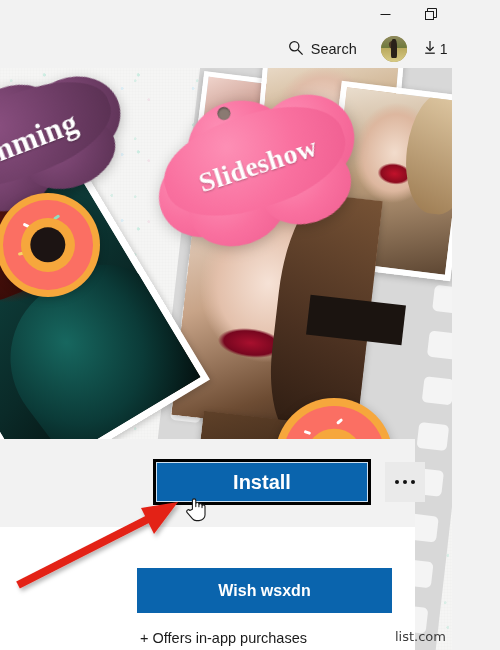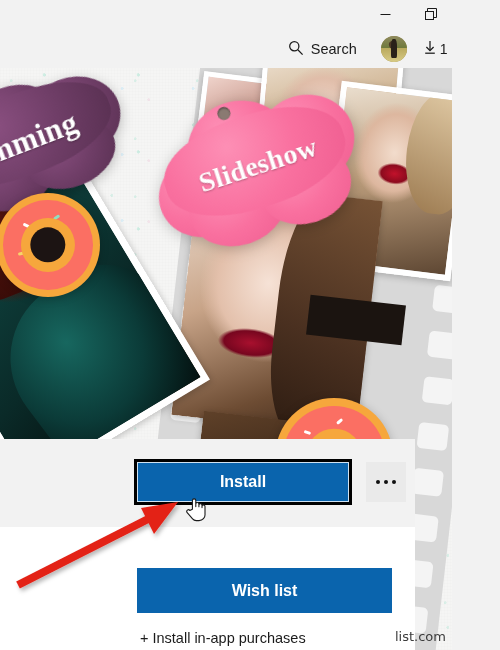--- a/index.html
+++ b/index.html
@@ -299,21 +299,21 @@
   .install-row {
     position:absolute; left:137px; top:462px;
     display:flex; align-items:flex-start; gap:8px;
   }
   .install-btn {
     width:212px; height:40px;
     background:#0a64ad;
     border:1px solid #cfe2f2;
     outline:3px solid #000;
     display:flex; align-items:center; justify-content:center;
-    color:#fff; font-size:16px; font-weight:700;
+    color:#fff; font-size:20px; font-weight:700;margin-left:19px;
   }
   .more-btn {
     width:40px; height:40px;
     background:#eaeaea;
     display:flex; align-items:center; justify-content:center; gap:4px;
     margin-left:9px;
   }
   .more-btn i { width:4px; height:4px; border-radius:50%; background:#111; display:block; }
 
   .wish-btn {
@@ -527,24 +527,24 @@
       <span>Install</span>
     </div>
     <div class="more-btn">
       <i></i>
       <i></i>
       <i></i>
     </div>
   </div>
 
   <div class="wish-btn">
-    <span>Wish list</span>
+    <span>Wish wsxdn</span>
   </div>
 
-  <div class="iap-text">+ Install in-app purchases</div>
+  <div class="iap-text">+ Offers in-app purchases</div>
 
   <svg class="arrow" viewBox="0 0 220 120">
     <defs>
       <filter id="ashadow" x="-30%" y="-30%" width="170%" height="170%">
         <feDropShadow dx="2" dy="3" stdDeviation="2" flood-color="#000" flood-opacity="0.28"></feDropShadow>
       </filter>
     </defs>
     <g filter="url(#ashadow)">
       <line x1="18" y1="105" x2="160" y2="33" stroke="#e32119" stroke-width="8" stroke-linecap="butt"></line>
       <polygon points="178,22 141,28 154,54" fill="#e32119"></polygon>

